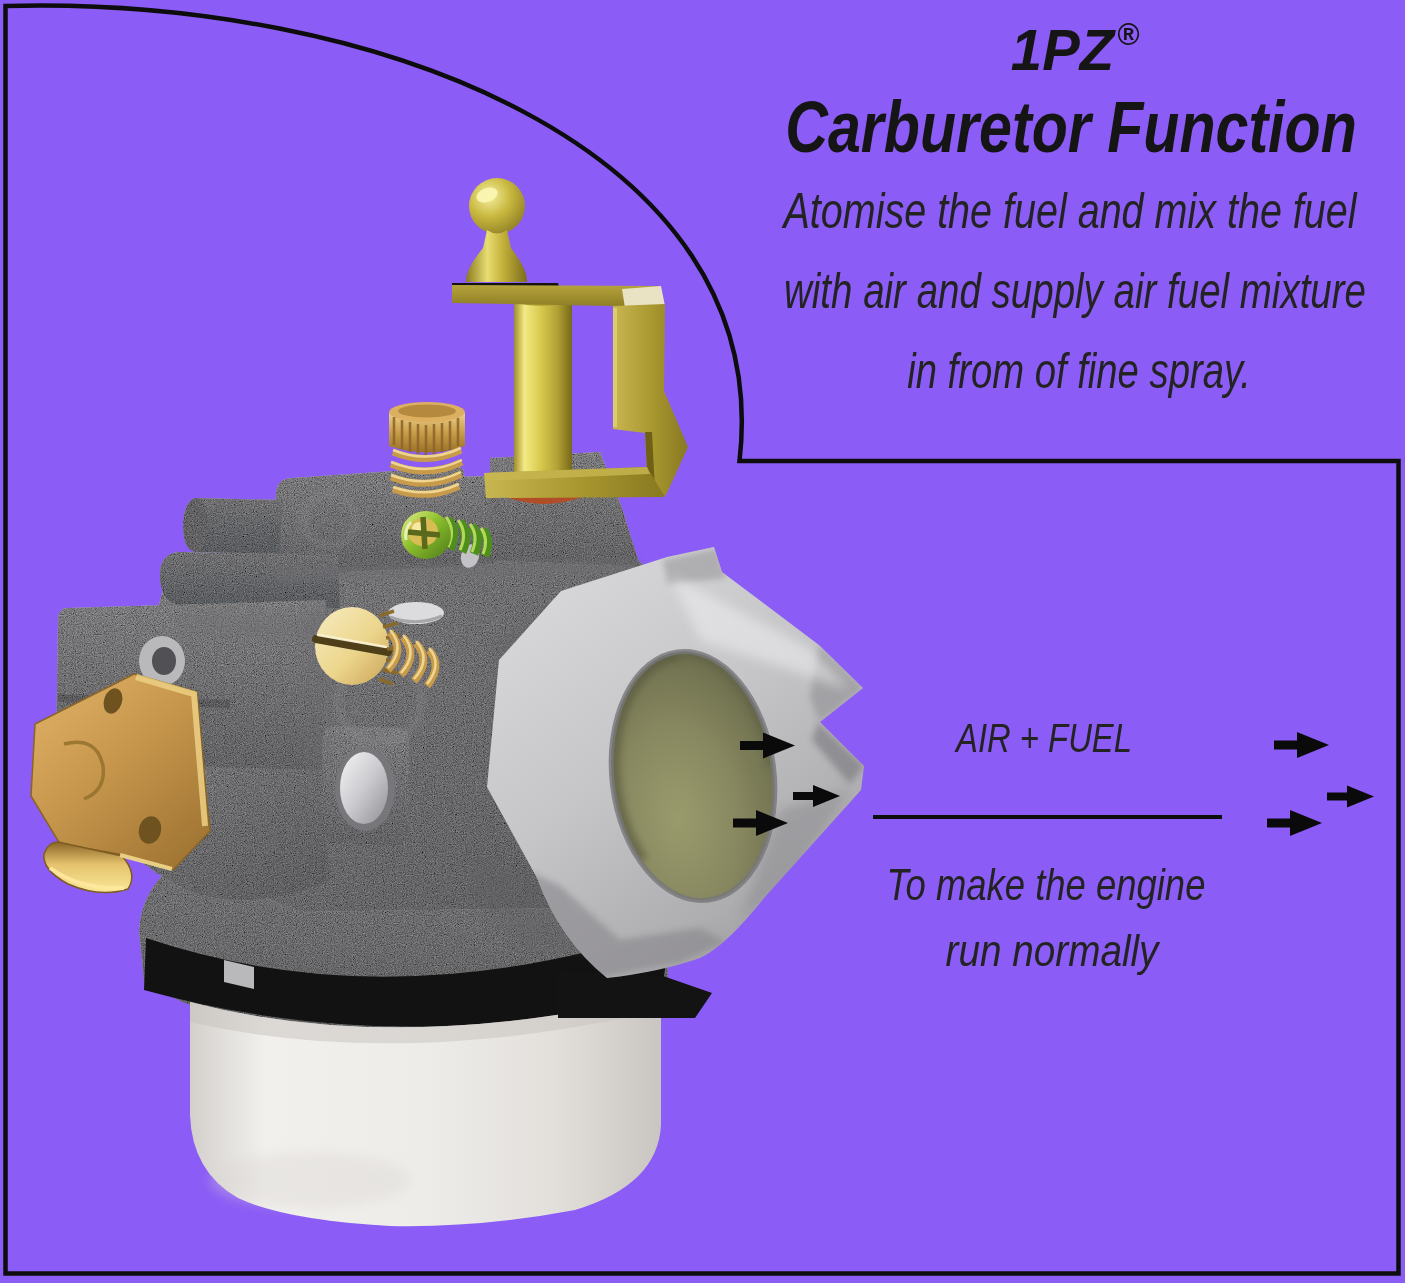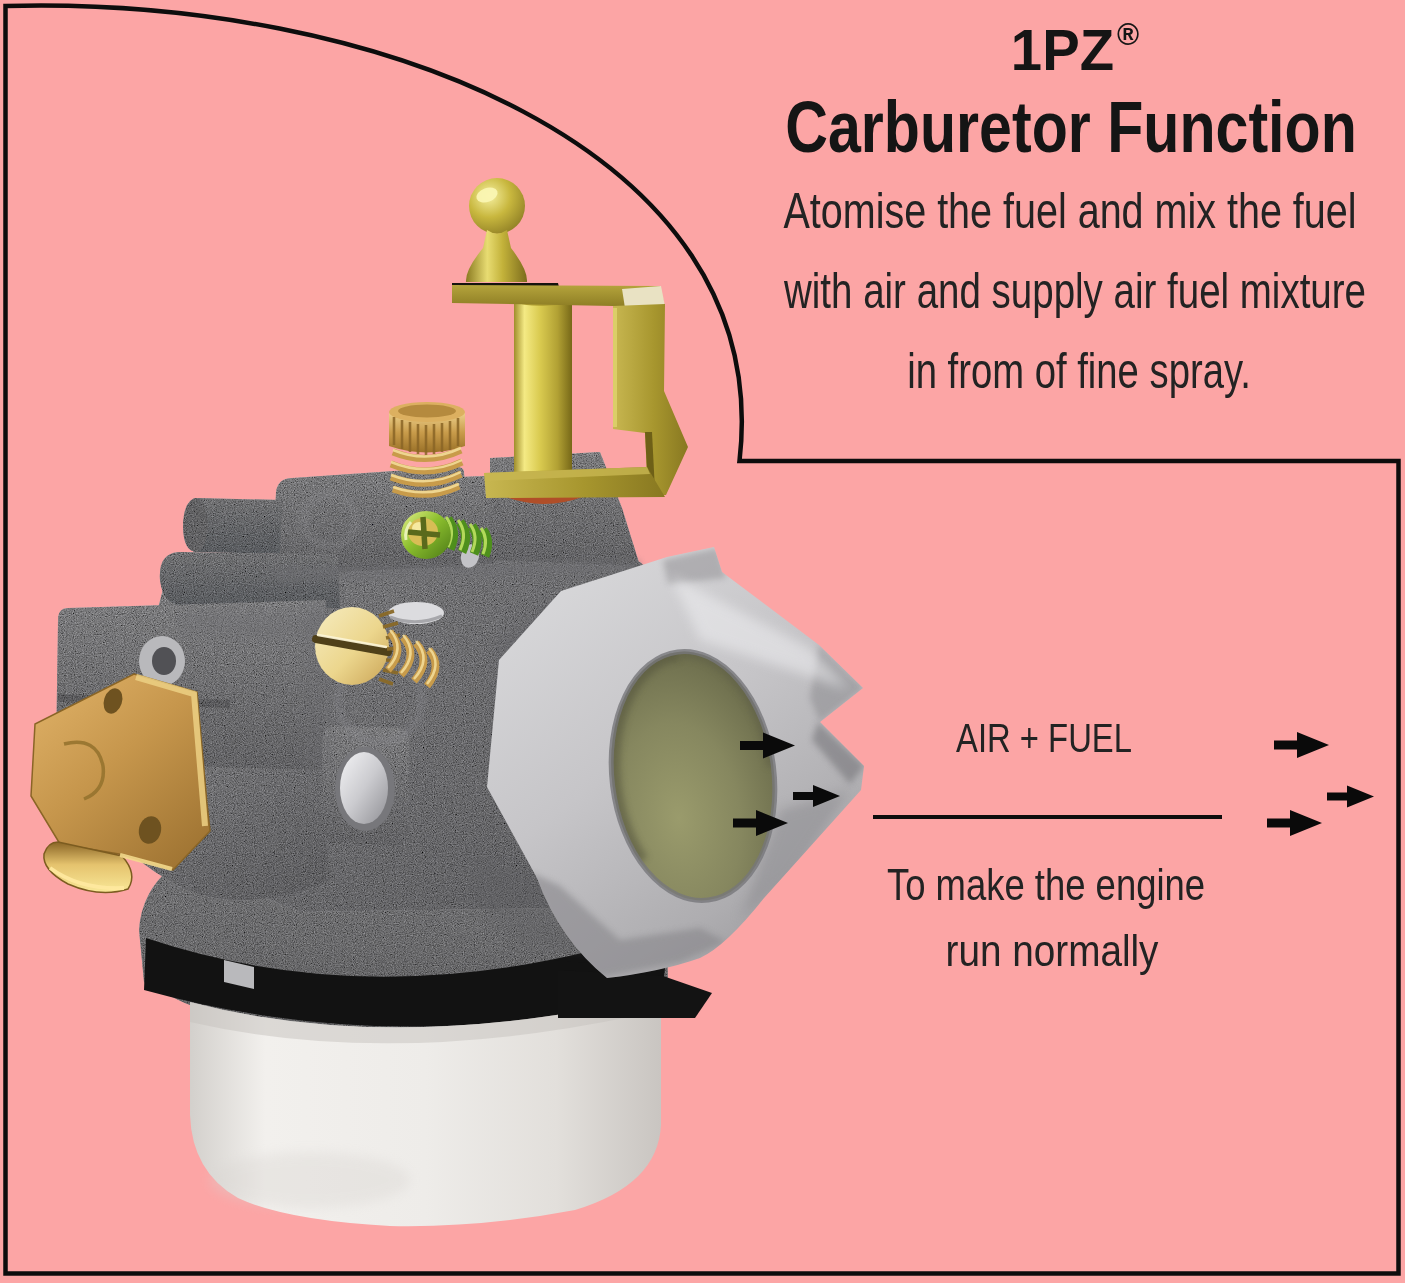--- a/index.html
+++ b/index.html
@@ -1,17 +1,17 @@
 <!DOCTYPE html>
 <html><head>
 <meta charset="utf-8">
 <style>
   html,body{margin:0;padding:0;background:#ffffff;}
-  .canvas{position:relative;width:1405px;height:1283px;background:#fca5a5;overflow:hidden;
-          font-family:"Liberation Sans","DejaVu Sans",sans-serif;color:#1f1f1f;}
+  .canvas{position:relative;width:1405px;height:1283px;background:#8b5cf6;overflow:hidden;
+          font-family:"Liberation Sans","DejaVu Sans",sans-serif;color:#1f1f1f;font-style:italic;}
   .art{position:absolute;left:0;top:0;}
   .txt{position:absolute;white-space:nowrap;color:#1e1e1e;line-height:1;}
   .brand{font-size:58px;font-weight:bold;color:#151515;transform:translateX(-50%) scaleX(0.97);}
   .brand .reg{font-size:31px;vertical-align:25px;margin-left:3px;}
   .title{font-size:73px;font-weight:bold;color:#151515;transform:translateX(-50%) scaleX(0.81);}
   .desc{font-size:50px;color:#232323;}
   .flow-label{font-size:41px;color:#232323;transform:translateX(-50%) scaleX(0.80);}
   .note1{font-size:45px;color:#232323;transform:translateX(-50%) scaleX(0.81);}
   .note2{font-size:45px;color:#232323;transform:translateX(-50%) scaleX(0.86);}
   .d1{transform:translateX(-50%) scaleX(0.79);}

